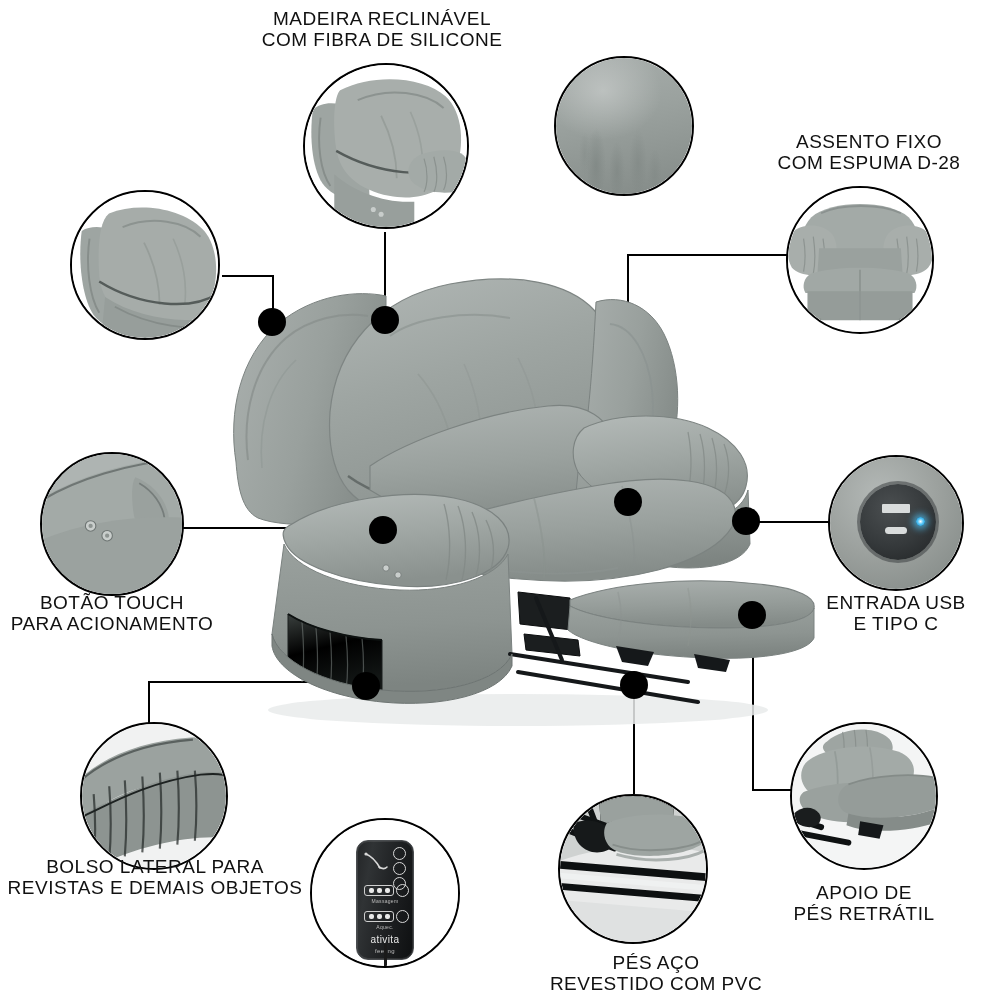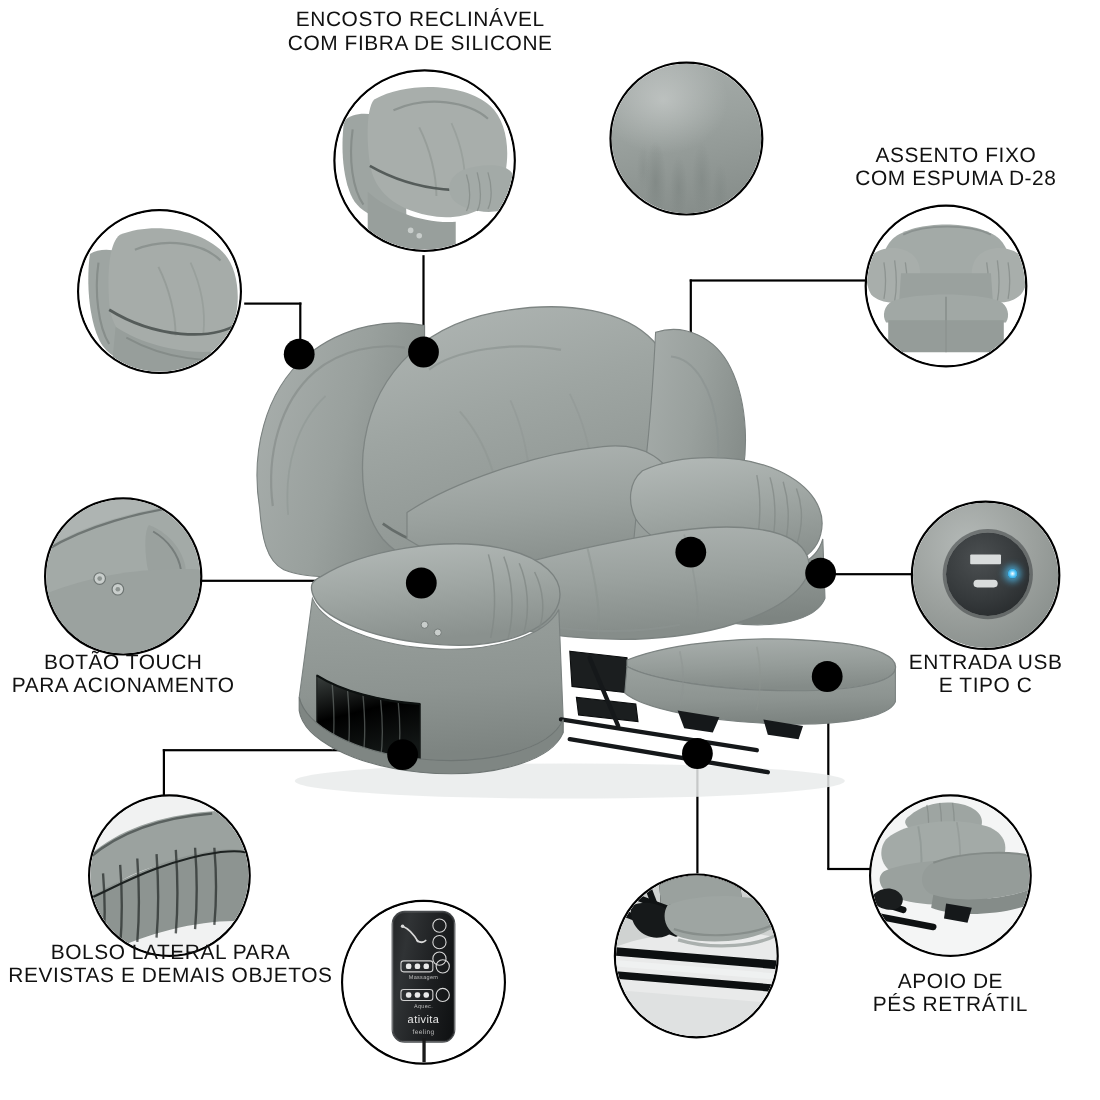--- a/index.html
+++ b/index.html
@@ -299,21 +299,21 @@
         <path d="M52,36 C82,24 116,30 132,46" fill="none" stroke="#8c9390" stroke-width="2"></path>
         <path d="M74,52 C84,72 90,96 90,116" fill="none" stroke="#8c9390" stroke-width="1.8" opacity=".6"></path>
         <path d="M104,48 C114,70 118,94 116,114" fill="none" stroke="#8c9390" stroke-width="1.6" opacity=".5"></path>
         <path d="M28,92 C70,118 124,122 150,104" fill="none" stroke="#555c5a" stroke-width="2.6"></path>
         <path d="M34,108 C70,132 128,138 150,124 L150,150 L30,150 Z" fill="#979e9b"></path>
         <path d="M44,118 C80,138 126,144 150,134" fill="none" stroke="#858c89" stroke-width="1.8"></path>
       </svg>
     </div>
   </div>
 
-  <div class="label" style="left:382px; top:8px; width:330px;">ENCOSTO RECLINÁVEL
+  <div class="label" style="left:382px; top:8px; width:330px;">MADEIRA RECLINÁVEL
 COM FIBRA DE SILICONE</div>
   <div class="bubble" style="left:303px; top:63px; width:166px; height:166px;">
     <div class="inner">
       <svg class="svgfull" viewBox="0 0 166 166" preserveAspectRatio="xMidYMid slice">
         <rect width="166" height="166" fill="#ffffff"></rect>
         <path d="M8,46 C4,76 8,110 20,124 C32,138 52,140 66,134 L64,58 C48,38 20,34 8,46 Z" fill="#9ea5a2"></path>
         <path d="M16,54 C12,82 16,110 26,124" fill="none" stroke="#878e8b" stroke-width="2"></path>
         <path d="M36,26 C70,8 122,12 144,32 C162,48 164,84 154,108 C144,130 116,140 86,134
                  C56,128 36,112 32,86 C28,58 30,32 36,26 Z" fill="#a8aeab"></path>
         <path d="M54,36 C86,22 124,28 142,44" fill="none" stroke="#8c9390" stroke-width="2"></path>
@@ -424,21 +424,21 @@
   </div>
   <div class="label" style="left:155px; top:856px; width:330px;">BOLSO LATERAL PARA
 REVISTAS E DEMAIS OBJETOS</div>
 
   <div class="bubble" style="left:310px; top:818px; width:150px; height:150px;">
     <div class="inner">
       <svg class="svgfull" viewBox="0 0 150 150" preserveAspectRatio="xMidYMid slice">
         <rect width="150" height="150" fill="#ffffff"></rect>
       </svg>
 
-      <div class="remote-body" style="left:44px; top:8px; width:58px; height:120px;">
+      <div class="remote-body" style="left:44px; top:20px; width:58px; height:120px;">
 
         <svg style="position:absolute; left:6px; top:8px; width:26px; height:26px;" viewBox="0 0 26 26">
           <path d="M3,5 C8,7 13,12 17,19" fill="none" stroke="#d8d8d8" stroke-width="1.6" stroke-linecap="round"></path>
           <path d="M16,18 C19,20 22,20 24,18" fill="none" stroke="#d8d8d8" stroke-width="1.6" stroke-linecap="round"></path>
           <circle cx="3" cy="5" r="1.6" fill="#d8d8d8"></circle>
         </svg>
 
         <div class="rcirc" style="left:36px; top:6px; width:13px; height:13px;"></div>
         <div class="rcirc" style="left:36px; top:21px; width:13px; height:13px;"></div>
         <div class="rcirc" style="left:36px; top:36px; width:13px; height:13px;"></div>
@@ -490,20 +490,22 @@
           <path d="M-10,70 L158,84"></path>
         </g>
         <g stroke="#0d1011" stroke-width="7" fill="none" stroke-linecap="round">
           <path d="M-10,92 L158,106"></path>
         </g>
         <path d="M-10,106 L158,120 L158,150 L-10,150 Z" fill="#dfe1e1"></path>
         <path d="M-10,84 L158,98 L158,92 L-10,78 Z" fill="#f4f5f5" opacity=".55"></path>
       </svg>
     </div>
   </div>
+  <div class="label" style="left:656px; top:952px; width:300px;">PÉS AÇO
+REVESTIDO COM PVC</div>
 
   <div class="bubble" style="left:790px; top:722px; width:148px; height:148px;">
     <div class="inner">
       <svg class="svgfull" viewBox="0 0 148 148" preserveAspectRatio="xMidYMid slice">
         <rect width="148" height="148" fill="#f4f5f5"></rect>
 
         <path d="M36,18 C52,4 80,2 96,12 C106,18 106,30 96,36 C80,44 52,42 38,32 C30,26 30,22 36,18 Z" fill="#9ea5a2"></path>
         <g stroke="#868d8a" stroke-width="1.2" opacity=".8" fill="none">
           <path d="M52,8 C54,18 54,30 52,40"></path>
           <path d="M64,6 C66,18 66,32 64,42"></path>

